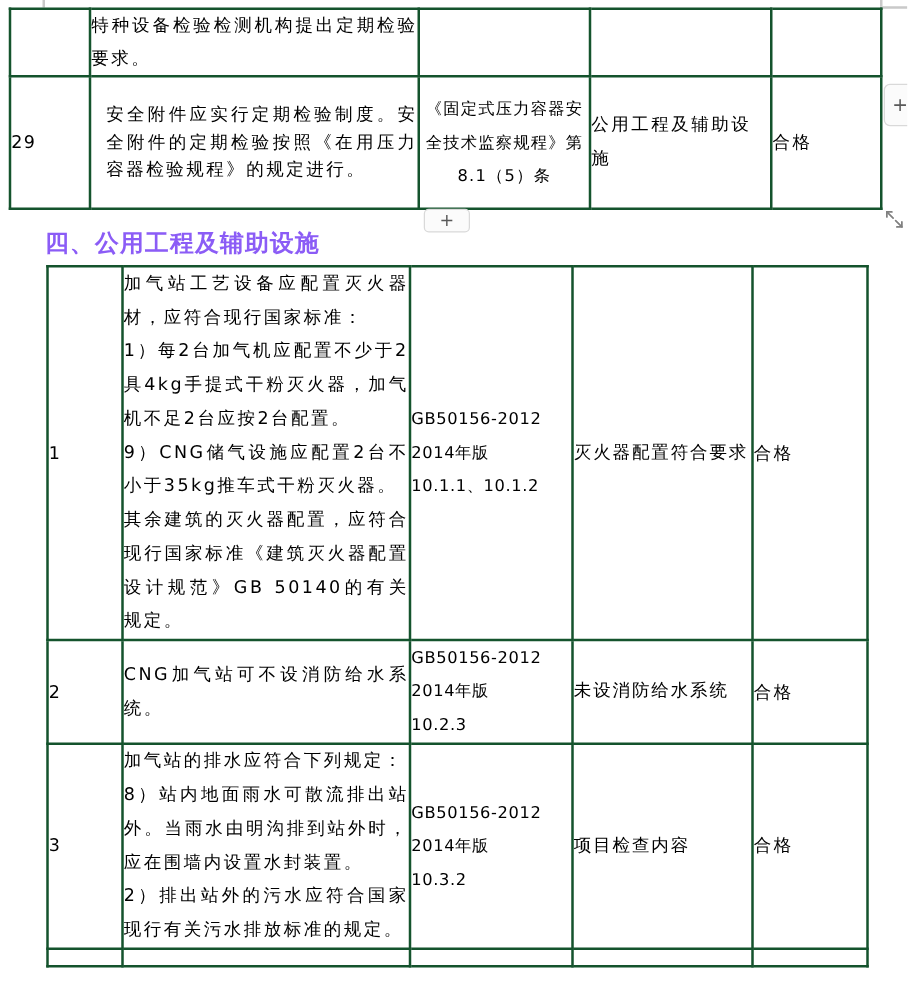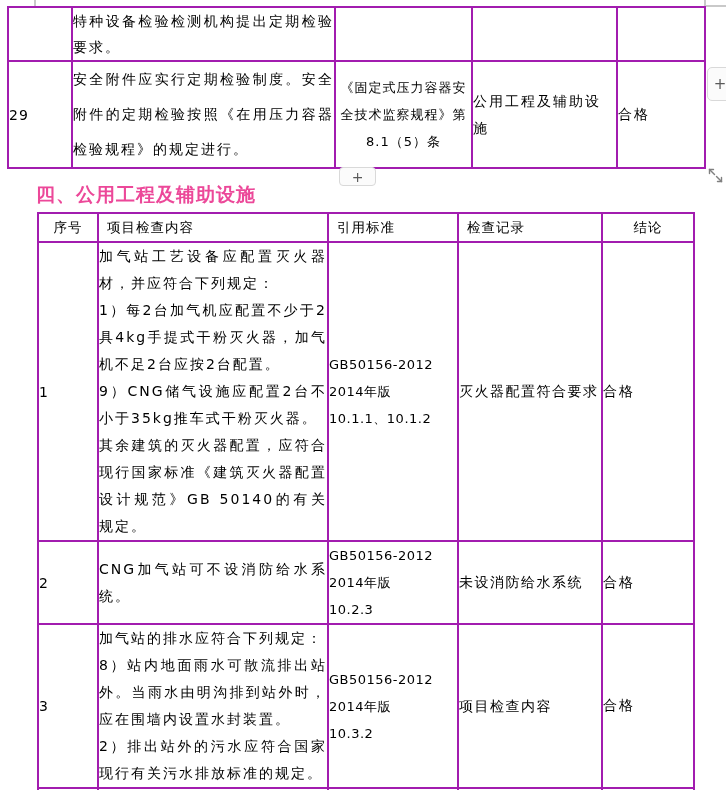--- a/index.html
+++ b/index.html
@@ -4,21 +4,21 @@
 <style>
   html,body { margin:0; padding:0; }
   body {
     width:726px; height:790px; overflow:hidden; background:#ffffff;
     font-family:"DejaVu Sans", sans-serif; color:#000;
   }
   #screen { position:relative; width:726px; height:790px; overflow:hidden; background:#fff; }
 
   
   table.doc { position:absolute; border-collapse:collapse; table-layout:fixed; background:#fff; }
-  table.doc td { border:2px solid #a21caf; padding:0; overflow:hidden; vertical-align:middle; }
+  table.doc td { border:2px solid #14532d; padding:0; overflow:hidden; vertical-align:middle; }
 
   #table1 { left:7px; top:6px; width:697px; }
   #table2 { left:37px; top:212px; width:656px; }
 
   .cell-no { text-align:left; font-size:14px; letter-spacing:1px; }
   .cell-concl { font-size:14px; letter-spacing:2px; }
 
   .cell-content { vertical-align:top; padding:2px 8px; }
   .cell-content p, .cell-content div {
     margin:0; font-size:14px; line-height:27px; letter-spacing:2px;
@@ -32,36 +32,36 @@
   .cell-std.centered .std-line { letter-spacing:1px; }
 
   .cell-record { padding:0 9px; font-size:14px; letter-spacing:1.5px; line-height:27px; }
   #table1 .cell-record { letter-spacing:2px; }
 
   
   #table1 tr.t1-r1 { height:52px; }
   #table1 tr.t1-r2 { height:106px; }
   #table1 .t1-r1 .cell-content p { line-height:26px; }
   #table1 .t1-r2 .cell-content { vertical-align:middle; }
-  #table1 .t1-r2 .cell-content p { line-height:35px; }
+  #table1 .t1-r2 .cell-content p { line-height:22px;padding-left:12px; }
 
   
   #table2 tr.hdr { height:29px; }
   #table2 tr.r1 { height:298px; }
   #table2 tr.r2 { height:81px; }
   #table2 tr.r3 { height:156px; }
   #table2 tr.r4 { height:14px; }
   #table2 .hdr td { font-size:13.5px; letter-spacing:1px; }
   #table2 .hdr .h-left { padding:0 0 0 8px; text-align:left; }
   #table2 .hdr .h-center { text-align:center; }
 
   
   #section-heading {
     position:absolute; left:36px; top:182px;
-    font-size:19px; font-weight:800; letter-spacing:1px; color:#ec4899;
+    font-size:19px; font-weight:800; letter-spacing:1px; color:#8b5cf6;
     white-space:nowrap;
   }
 
   
   .plus-btn {
     position:absolute; box-sizing:border-box;
     background:#fbfbfb; border:1px solid #d9d9d9; border-radius:4px;
     color:#595959; display:flex; align-items:center; justify-content:center;
     font-size:15px; line-height:1; cursor:pointer;
   }
@@ -139,32 +139,25 @@
 
   <table class="doc" id="table2">
     <colgroup>
         <col style="width:60px">
         <col style="width:230px">
         <col style="width:130px">
         <col style="width:144px">
         <col style="width:92px">
       </colgroup>
     <tbody>
-        <tr class="hdr">
-      <td class="h-center">序号</td>
-      <td class="h-left">项目检查内容</td>
-      <td class="h-left">引用标准</td>
-      <td class="h-left">检查记录</td>
-      <td class="h-center">结论</td>
-    </tr>
 
     <tr class="r1">
       <td class="cell-no">1</td>
       <td class="cell-content">
-        <p>加气站工艺设备应配置灭火器材，并应符合下列规定：</p>
+        <p>加气站工艺设备应配置灭火器材，应符合现行国家标准：</p>
         <p>1）每2台加气机应配置不少于2具4kg手提式干粉灭火器，加气机不足2台应按2台配置。</p>
         <p>9）CNG储气设施应配置2台不小于35kg推车式干粉灭火器。</p>
         <p>其余建筑的灭火器配置，应符合现行国家标准《建筑灭火器配置设计规范》GB 50140的有关规定。</p>
       </td>
       <td class="cell-std">
         <div class="std-line">GB50156-2012</div>
         <div class="std-line">2014年版</div>
         <div class="std-line">10.1.1、10.1.2</div>
       </td>
       <td class="cell-record">灭火器配置符合要求</td>

